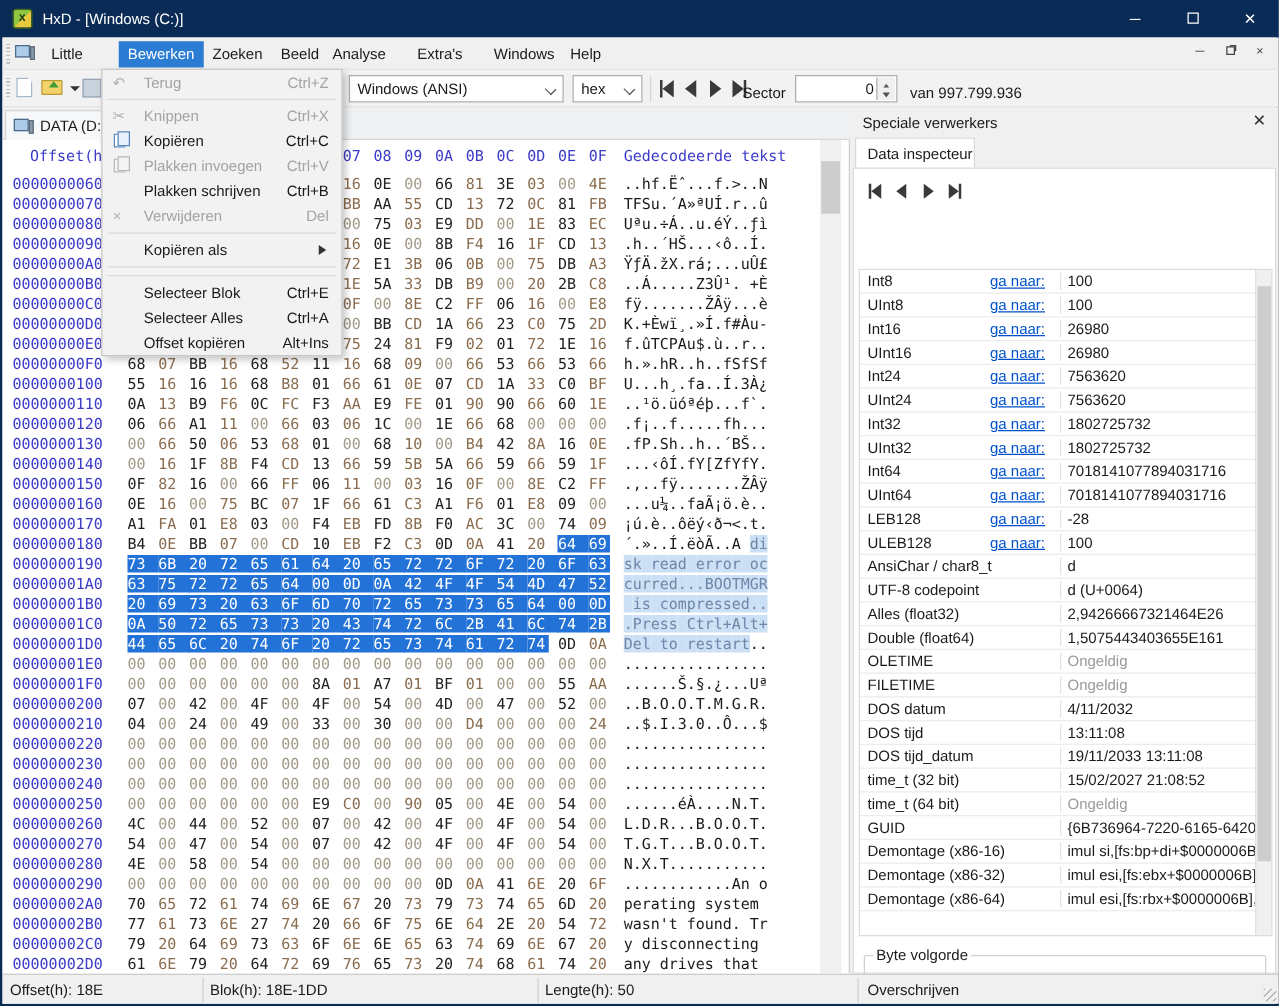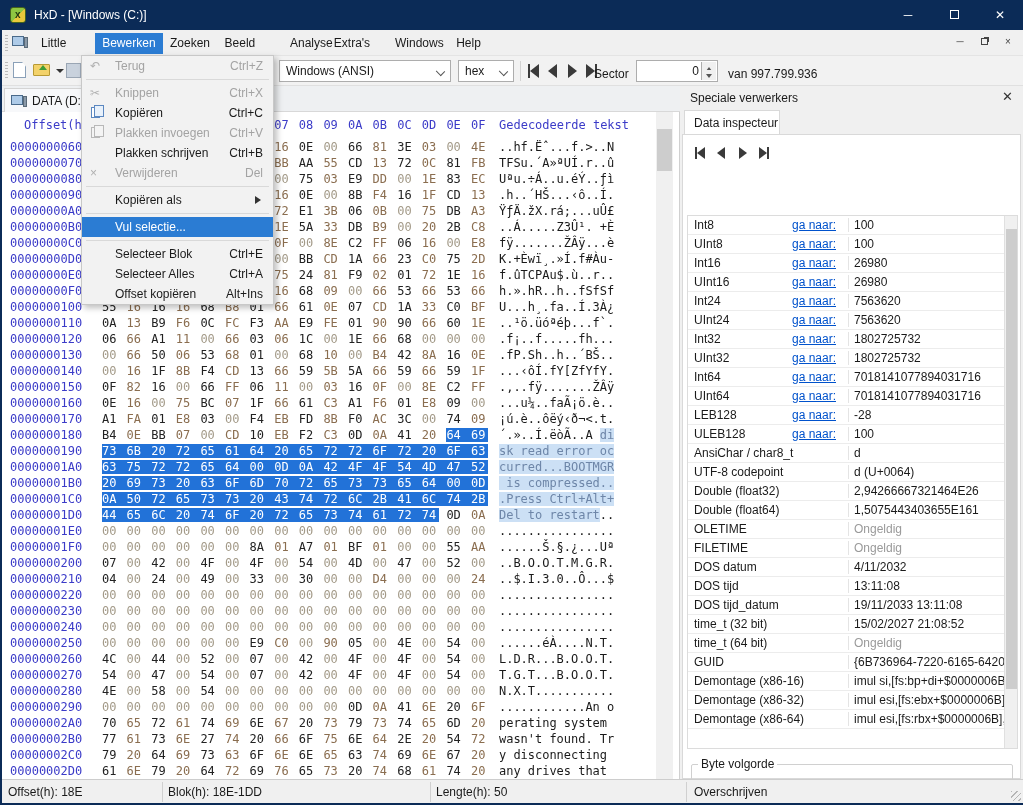--- a/index.html
+++ b/index.html
@@ -153,21 +153,21 @@
     <div class="grip"></div>
     <span class="comp-icon">
         <span class="scr"></span>
         <span class="twr"></span>
       </span>
     <div id="menus">
         <div class="menu-item" style="left: 32px;">Little</div>
         <div class="menu-item active" style="left: 93.2px;">Bewerken</div>
         <div class="menu-item" style="left: 161px;">Zoeken</div>
         <div class="menu-item" style="left: 215.6px;">Beeld</div>
-        <div class="menu-item" style="left: 281px;">Analyse</div>
+        <div class="menu-item" style="left: 257px;">Analyse</div>
         <div class="menu-item" style="left: 324.8px;">Extra's</div>
         <div class="menu-item" style="left: 386px;">Windows</div>
         <div class="menu-item" style="left: 447.2px;">Help</div>
       </div>
     <div id="mdi-btns">
       <div class="mb" id="mdi-min">─</div>
       <div class="mb" id="mdi-rst"><i></i></div>
       <div class="mb" id="mdi-cls">×</div>
     </div>
   </div>
@@ -1803,21 +1803,21 @@
             </div>
             <div class="irow">
               <span class="nm">AnsiChar / char8_t</span>
               <span class="val">d</span>
             </div>
             <div class="irow">
               <span class="nm">UTF-8 codepoint</span>
               <span class="val">d (U+0064)</span>
             </div>
             <div class="irow">
-              <span class="nm">Double (float32)</span>
+              <span class="nm">Alles (float32)</span>
               <span class="val">2,94266667321464E26</span>
             </div>
             <div class="irow">
               <span class="nm">Double (float64)</span>
               <span class="val">1,5075443403655E161</span>
             </div>
             <div class="irow">
               <span class="nm">OLETIME</span>
               <span class="val dim">Ongeldig</span>
             </div>
@@ -1923,23 +1923,20 @@
         <span class="ico">×</span>
         <span class="lbl">Verwijderen</span>
         <span class="sc">Del</span>
       </div>
       <div class="msep"></div>
       <div class="mi">
         <span class="lbl">Kopiëren als</span>
         <span class="sub"></span>
       </div>
       <div class="msep"></div>
-      <div class="mi hl">
-        <span class="lbl">Vul selectie...</span>
-      </div>
       <div class="msep"></div>
       <div class="mi">
         <span class="lbl">Selecteer Blok</span>
         <span class="sc">Ctrl+E</span>
       </div>
       <div class="mi">
         <span class="lbl">Selecteer Alles</span>
         <span class="sc">Ctrl+A</span>
       </div>
       <div class="mi">

